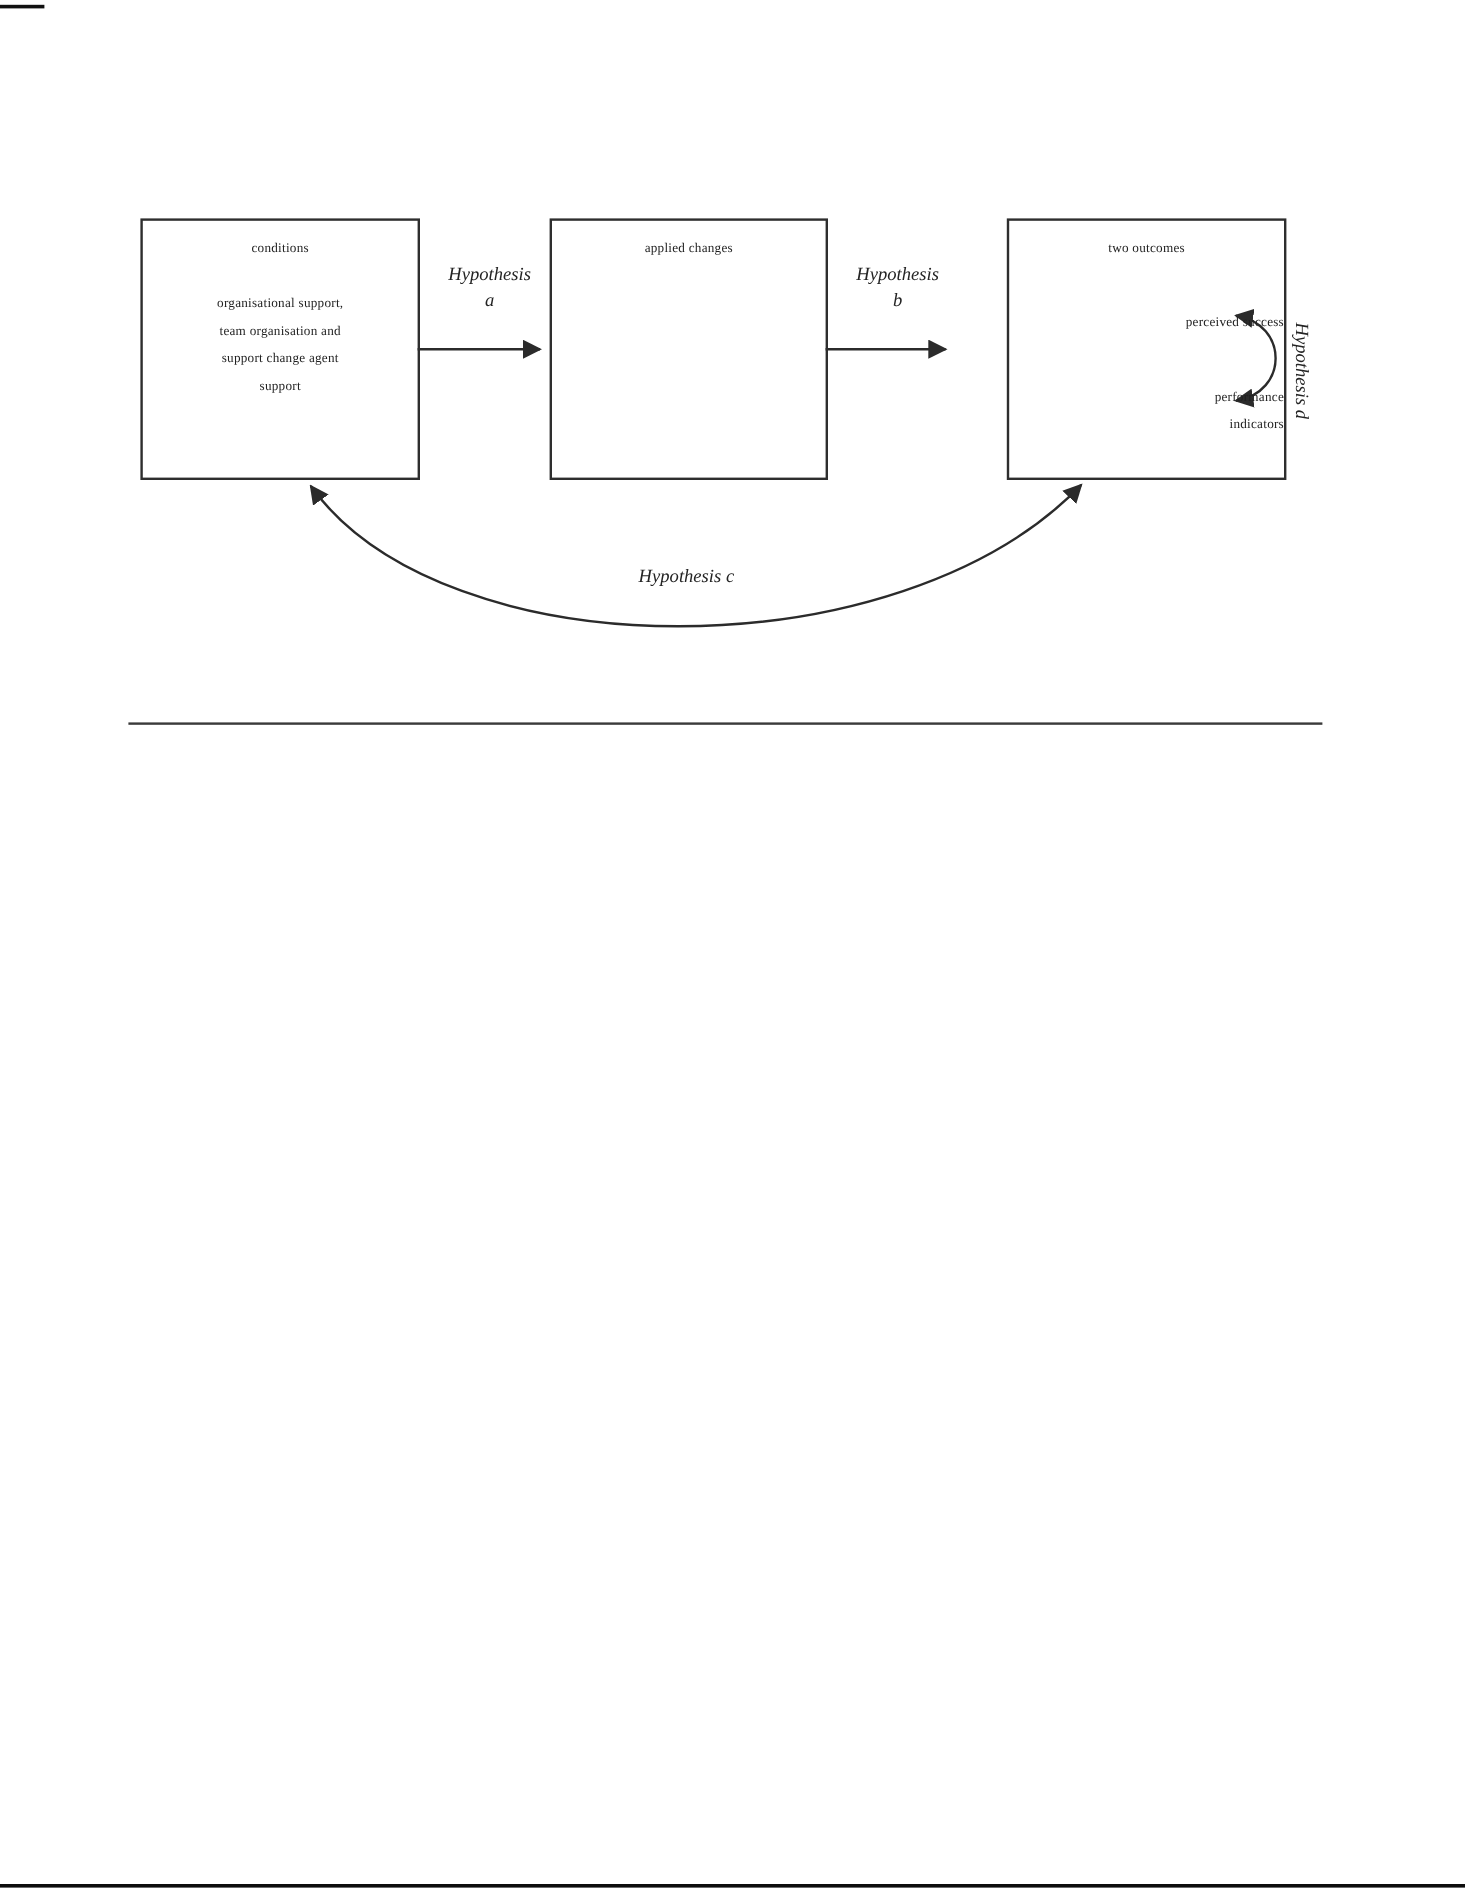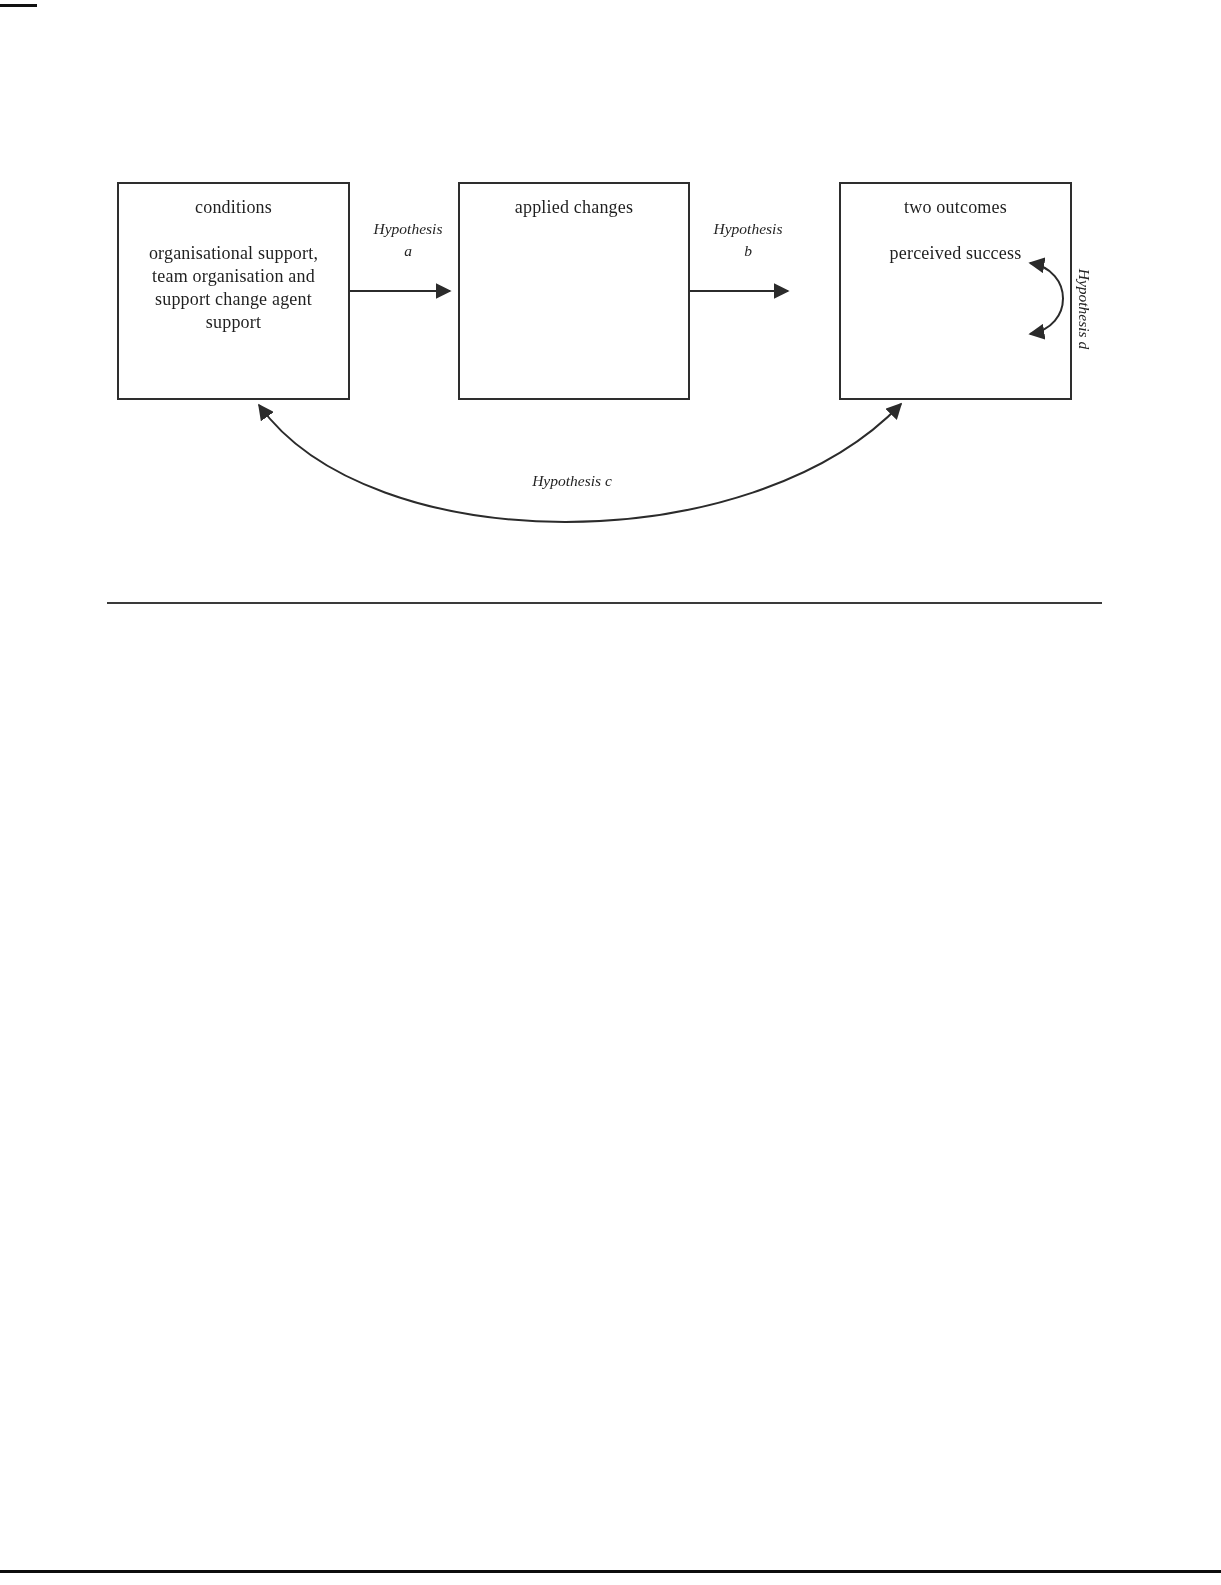--- a/index.html
+++ b/index.html
@@ -24,34 +24,35 @@
     height: 1585px;
     pointer-events: none;
   }
   .box {
     position: absolute;
     top: 182px;
     height: 214px;
     border: 2px solid #2e2e2e;
     background: transparent;
     text-align: center;
-    font-size: 18px;
+    font-size: 11px;
     line-height: 23px;
     letter-spacing: 0.2px;
   }
   .box .box-title {
     margin-top: 12px;
   }
   .box .box-body {
     margin-top: 23px;
     white-space: pre-line;
   }
   .box .box-item {
-    margin-top: 23px;
+    margin-top: 39px;
     white-space: pre-line;
+    text-align: right;
   }
   .box-conditions { left: 117px; width: 229px; }
   .box-changes    { left: 458px; width: 228px; }
   .box-outcomes   { left: 839px; width: 229px; }
 
   .hyp-label {
     position: absolute;
     font-style: italic;
     font-size: 15.5px;
     line-height: 22px;
@@ -123,20 +124,22 @@
 support</div>
   </div>
 
   <div class="box box-changes">
     <div class="box-title">applied changes</div>
   </div>
 
   <div class="box box-outcomes">
     <div class="box-title">two outcomes</div>
     <div class="box-item">perceived success</div>
+    <div class="box-item">performance
+indicators</div>
   </div>
 
   <div class="hyp-label hyp-a">
     <div>Hypothesis</div>
     <div>a</div>
   </div>
 
   <div class="hyp-label hyp-b">
     <div>Hypothesis</div>
     <div>b</div>

